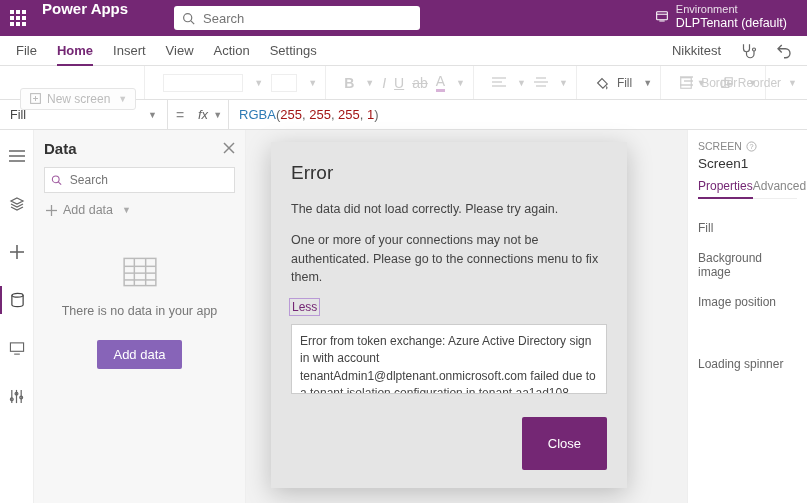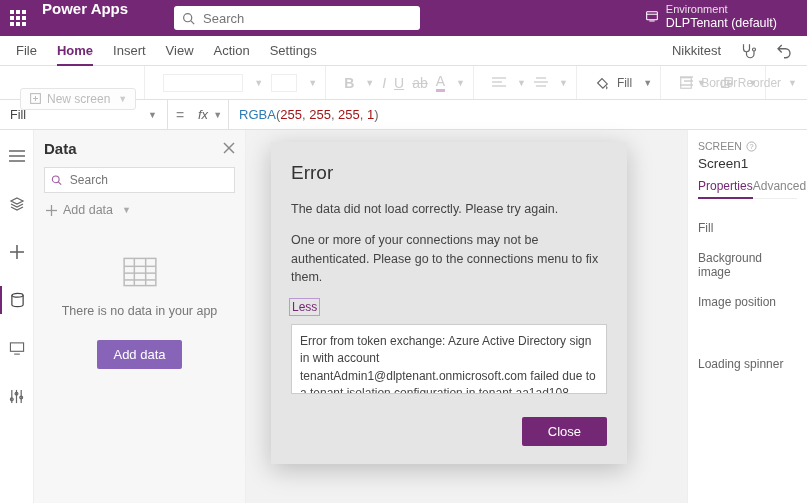--- a/index.html
+++ b/index.html
@@ -6,21 +6,21 @@
   body { margin:0; width:807px; height:503px; background:#f8f8f8; overflow:hidden; font-size:13px; color:#333; position:relative;}
   
   .topbar { height:36px; background:#742774; color:#fff; display:flex; align-items:flex-start; position:relative;}
   .waffle { width:36px; height:36px; display:flex; align-items:center; justify-content:center; cursor:pointer;}
   .waffle-grid { display:grid; grid-template-columns:repeat(3,4px); grid-template-rows:repeat(3,4px); gap:2px;}
   .waffle-grid span { background:#fff; width:4px; height:4px;}
   .brand { font-size:15px; font-weight:600; margin-left:6px;}
   .search-pill { position:absolute; left:174px; top:6px; width:246px; height:24px; background:#fff; border-radius:3px; display:flex; align-items:center; padding:0 8px; color:#666;}
   .search-pill svg { margin-right:6px; flex:0 0 auto;}
   .search-pill input { border:none; outline:none; font-size:13px; width:100%; background:transparent;}
-  .env { position:absolute; right:30px; top:3px; display:flex; align-items:center; gap:6px; font-size:11px; line-height:1.2;}
+  .env { position:absolute; right:20px; top:3px; display:flex; align-items:center; gap:6px; font-size:11px; line-height:1.2;}
   .env .col { display:flex; flex-direction:column;}
   .env .lbl { opacity:.85;}
   .env .val { font-size:12.5px;}
   
   .menubar { height:30px; background:#fff; border-bottom:1px solid #e1e1e1; display:flex; align-items:center; padding:0 16px; gap:20px; color:#555; font-size:13px; position:relative;}
   .menubar .mitem { cursor:pointer; padding:6px 0;}
   .menubar .mitem.active { color:#742774; border-bottom:2px solid #742774; font-weight:600; margin-bottom:-1px;}
   .menubar .right { position:absolute; right:14px; display:flex; align-items:center; gap:18px; color:#555;}
   .icon-svg { display:inline-flex; align-items:center; justify-content:center;}
   
@@ -67,21 +67,21 @@
   .props .tabs .ptab.active { color:#742774; border-bottom:2px solid #742774; margin-bottom:-1px;}
   .props .prow { padding:8px 0; font-size:12px; color:#666;}
   
   .overlay { position:absolute; inset:0; background:transparent;}
   .modal { position:absolute; left:271px; top:142px; width:356px; background:#e5e5e5; box-shadow:0 6px 24px rgba(0,0,0,.22); padding:20px 20px 18px 20px;}
   .modal h2 { margin:0 0 16px 0; font-size:19px; font-weight:400; color:#333;}
   .modal p { margin:0 0 12px 0; font-size:12.5px; line-height:1.5; color:#444;}
   .modal .less { color:#742774; font-size:12px; cursor:pointer; display:inline-block; outline:1px solid #b99ad6; outline-offset:1px; padding:0 1px;}
   .modal textarea { width:100%; height:70px; resize:none; font-size:12px; font-family:inherit; padding:8px; border:1px solid #ccc; margin-top:10px; color:#444; line-height:1.45; overflow-y:scroll;}
   .modal .actions { display:flex; justify-content:flex-end; margin-top:20px;}
-  .modal .closebtn { background:#742774; color:#fff; border:none; padding:7px 26px; font-size:13px; cursor:pointer; border-radius:2px;}
+  .modal .closebtn { background:#742774; color:#fff; border:none; padding:19px 26px; font-size:13px; cursor:pointer; border-radius:2px;}
 </style>
 </head>
 <body>
 
 <div class="topbar">
   <div class="waffle">
     <div class="waffle-grid">
       <span></span>
         <span></span>
         <span></span>

